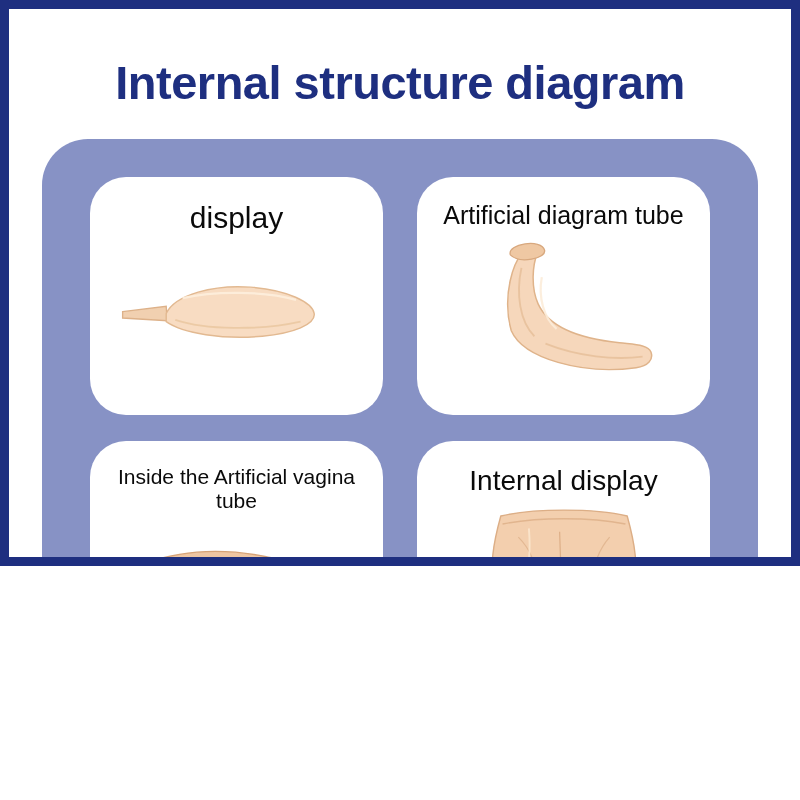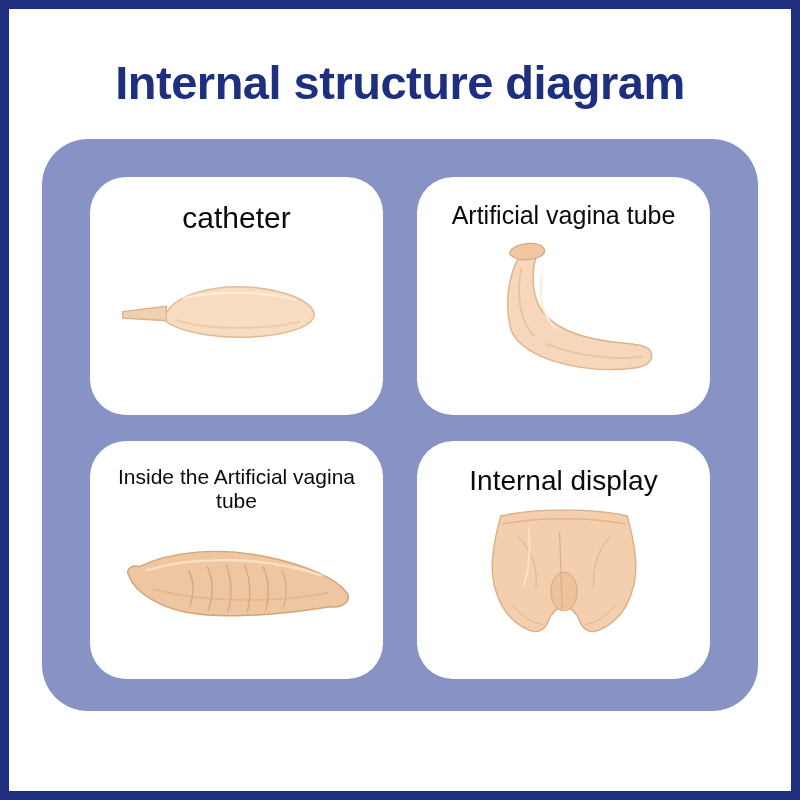--- a/index.html
+++ b/index.html
@@ -1,17 +1,17 @@
 <!DOCTYPE html>
 <html><head>
 <meta charset="utf-8">
 <style>
   html,body{margin:0;padding:0;background:#fff;}
   .page{
-    width:800px;height:800px;box-sizing:border-box;
+    width:800px;height:566px;box-sizing:border-box;
     border:9px solid #1e2f80;background:#ffffff;
     font-family:"Liberation Sans", sans-serif;
     position:relative;overflow:hidden;
   }
   .title{
     text-align:center;color:#1e2f80;font-size:47px;font-weight:600;
     letter-spacing:-0.5px;margin:48px 0 0 0;line-height:1.1;
   }
   .panel{
     width:716px;height:572px;margin:30px auto 0 auto;box-sizing:border-box;
@@ -35,33 +35,33 @@
 </head>
 <body>
 
 <div class="page">
 
   <h1 class="title">Internal structure diagram</h1>
 
   <div class="panel">
 
     <div class="card">
-      <div class="card-label label-catheter">catheter</div>
+      <div class="card-label label-catheter">display</div>
       <div class="figure">
         <svg width="236" height="96" viewBox="0 0 260 100">
           <path d="M4 43 L52 37 L53 53 L4 50 Z" fill="#f1d0b0" stroke="#ddb189" stroke-width="1.5"></path>
           <path d="M52 45 C62 24 105 13 145 16 C186 19 213 33 215 45 C217 57 192 67 158 70 C115 74 70 67 52 54 Z" fill="#f8dcc2" stroke="#e2b991" stroke-width="1.6"></path>
           <path d="M62 52 C95 63 155 64 200 54" fill="none" stroke="#e9c69e" stroke-width="2" opacity="0.8"></path>
           <path d="M70 28 C105 20 160 20 195 30" fill="none" stroke="#fdeedd" stroke-width="2.5" opacity="0.9"></path>
         </svg>
       </div>
     </div>
 
     <div class="card">
-      <div class="card-label label-tube">Artificial vagina tube</div>
+      <div class="card-label label-tube">Artificial diagram tube</div>
       <div class="figure">
         <svg width="222" height="150" viewBox="0 0 240 162">
           <path d="M80 10 C64 20 53 62 63 98 C76 128 140 146 198 138 C211 136 217 129 214 121 C211 113 196 113 180 111 C140 107 104 95 92 69 C84 51 86 27 91 15 Z" fill="#f6d7bb" stroke="#dfb38a" stroke-width="1.6"></path>
           <path d="M62 16 C58 4 96 -2 99 11 C101 20 72 26 62 16 Z" fill="#efc8a3" stroke="#d8a87e" stroke-width="1.4"></path>
           <path d="M74 30 C68 58 72 88 88 104" fill="none" stroke="#e6c09a" stroke-width="2" opacity="0.85"></path>
           <path d="M100 112 C135 126 175 130 205 126" fill="none" stroke="#e6c09a" stroke-width="2" opacity="0.85"></path>
           <path d="M96 40 C92 62 98 84 112 96" fill="none" stroke="#fcecd9" stroke-width="2.4" opacity="0.9"></path>
         </svg>
       </div>
     </div>

